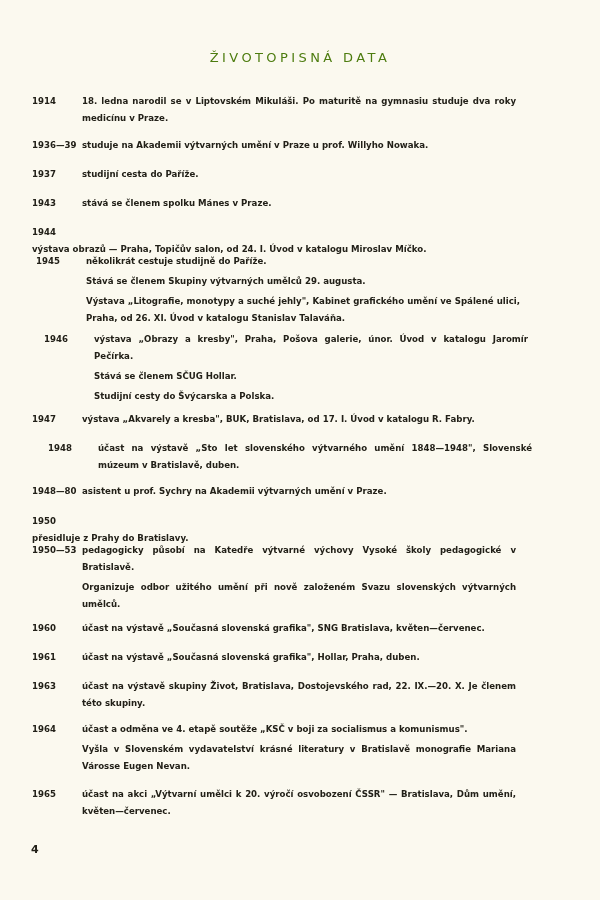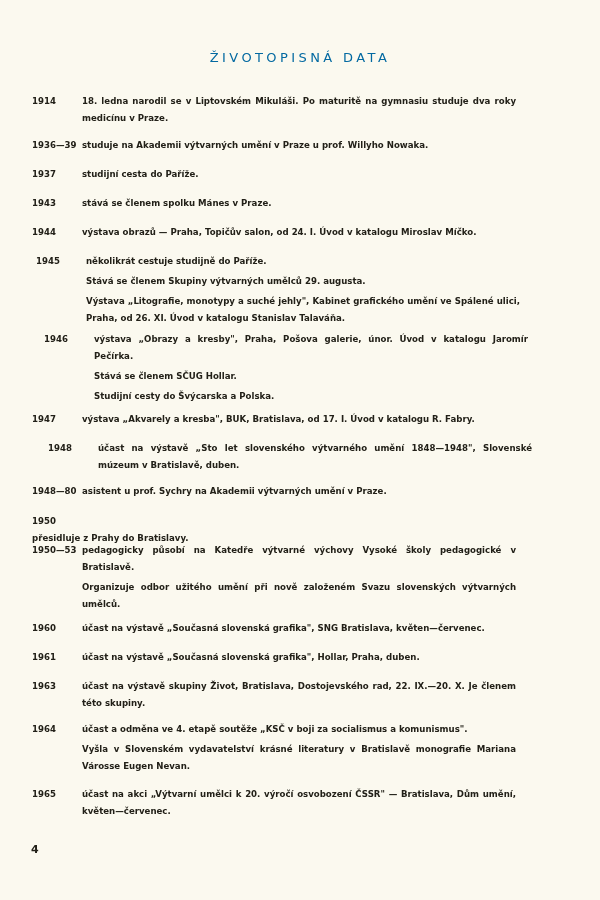--- a/index.html
+++ b/index.html
@@ -6,21 +6,21 @@
   body {
     width:600px; height:900px; overflow:hidden;
     background:#fbf9ef;
     color:#222018;
     font-family:"DejaVu Sans", sans-serif;
     position:relative;
   }
   .title {
     position:absolute; top:50px; left:0; width:600px;
     text-align:center; font-size:13px; letter-spacing:3.4px;
-    font-weight:normal; color:#0369a1;
+    font-weight:normal; color:#4d7c0f;
   }
   .entries { position:absolute; top:93px; left:32px; width:484px; }
   .entry { display:flex; font-size:8.6px; font-weight:bold; line-height:17px; }
   .year { width:50px; flex:none; white-space:nowrap; }
   .text { flex:1; text-align:justify; }
   .text p { margin:0; }
   .page-num { position:absolute; left:31px; top:843px; font-size:11px; font-weight:bold; }
 </style>
 </head>
 <body>
@@ -45,21 +45,21 @@
       <div class="text">
         <p>studijní cesta do Paříže.</p>
       </div>
     </div>
     <div class="entry" style="position: absolute; top: 102px; left: 0px; width: 484px;">
       <div class="year">1943</div>
       <div class="text">
         <p>stává se členem spolku Mánes v Praze.</p>
       </div>
     </div>
-    <div class="entry" style="position: absolute; top: 131px; left: 0px; width: 484px;">
+    <div class="entry" style="position: absolute; top: 131px; left: 0px; width: 484px; flex-direction: column;">
       <div class="year">1944</div>
       <div class="text">
         <p>výstava obrazů — Praha, Topičův salon, od 24. I. Úvod v katalogu Miroslav Míčko.</p>
       </div>
     </div>
     <div class="entry" style="position: absolute; top: 160px; left: 4px; width: 484px;">
       <div class="year">1945</div>
       <div class="text">
         <p>několikrát cestuje studijně do Paříže.</p>
         <p style="margin-top: 3px;">Stává se členem Skupiny výtvarných umělců 29. augusta.</p>

